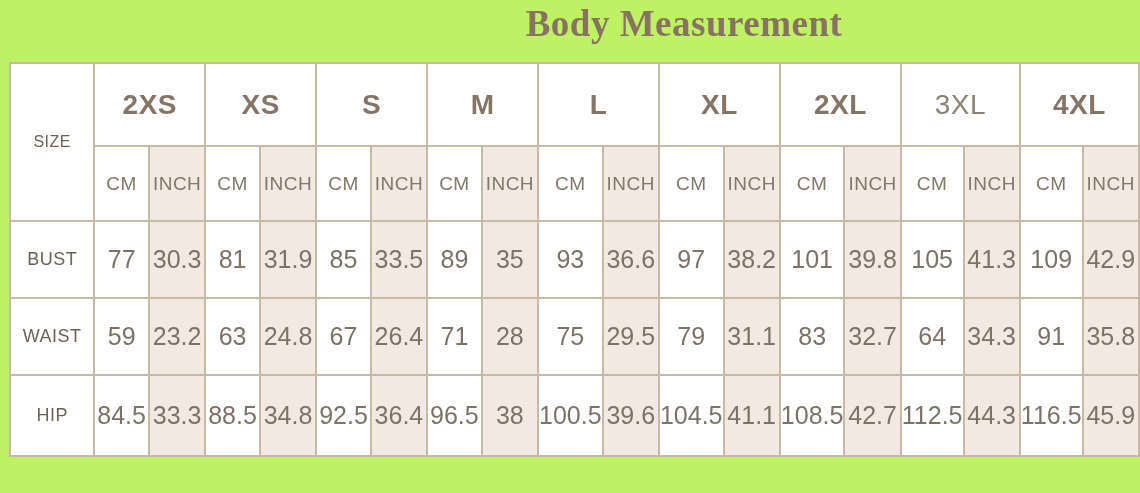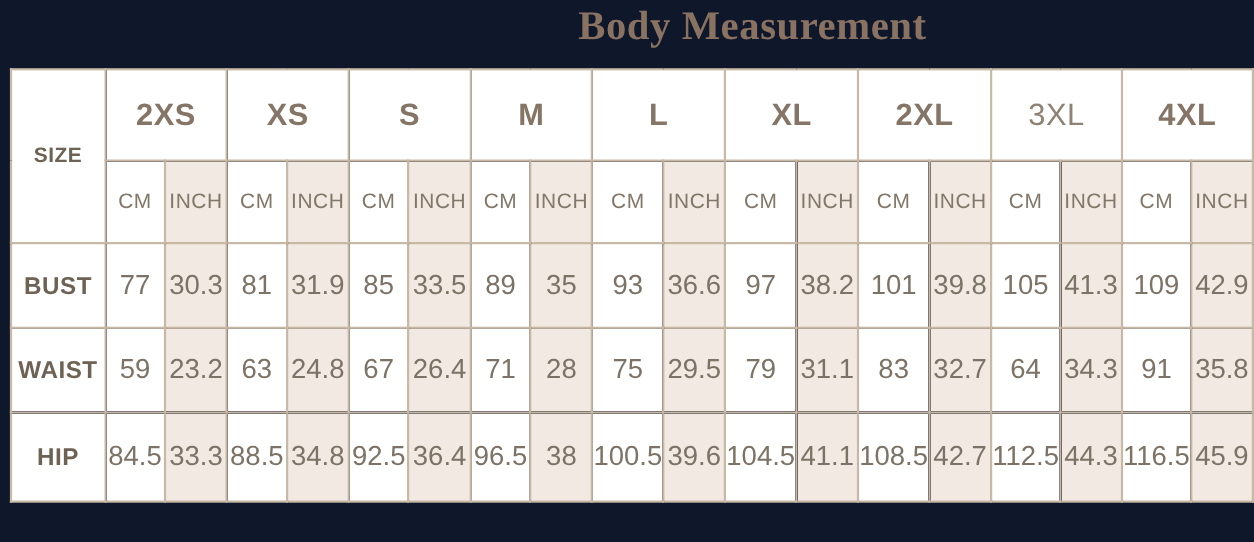--- a/index.html
+++ b/index.html
@@ -8,21 +8,21 @@
     background: #ffffff;
     width: 1140px;
     height: 493px;
     overflow: hidden;
     font-family: "Liberation Sans", sans-serif;
   }
   .page {
     position: relative;
     width: 1140px;
     height: 493px;
-    background: #0f172a;
+    background: #bef264;
   }
   .chart-title {
     position: absolute;
     top: 2px;
     left: 684px;
     transform: translateX(-50%);
     font-family: "Liberation Serif", serif;
     font-weight: bold;
     font-size: 37px;
     color: #8a7262;
@@ -44,41 +44,41 @@
     padding: 0;
     background: #ffffff;
     overflow: hidden;
   }
   tr.size-row      { height: 83px; }
   tr.unit-row      { height: 75px; padding-left: 37px; }
   tr.data-row      { height: 77px; }
   tr.data-row-last { height: 81px; padding-left: 24px; }
 
   .corner-label {
-    font-size: 19px;
-    font-weight: bold;
+    font-size: 16px;
+    font-weight: normal;
     color: #6d6254;
     letter-spacing: 0.5px;
   }
   .size-label {
     font-size: 28px;
     font-weight: bold;
     color: #857567;
     letter-spacing: 0.5px;
   }
   .size-label.light { font-weight: normal; color: #8d8274; }
   .unit-header {
     font-size: 19px;
     font-weight: normal;
     color: #837768;
     letter-spacing: 0.5px;
   }
   .row-label {
-    font-size: 22px;
-    font-weight: bold;
+    font-size: 18px;
+    font-weight: normal;
     color: #6d6254;
     letter-spacing: 0.5px;
   }
   .val {
     font-size: 25px;
     font-weight: normal;
     color: #7c7265;
   }
   .shaded { background: #f1e9e2 !important; }
 </style>

